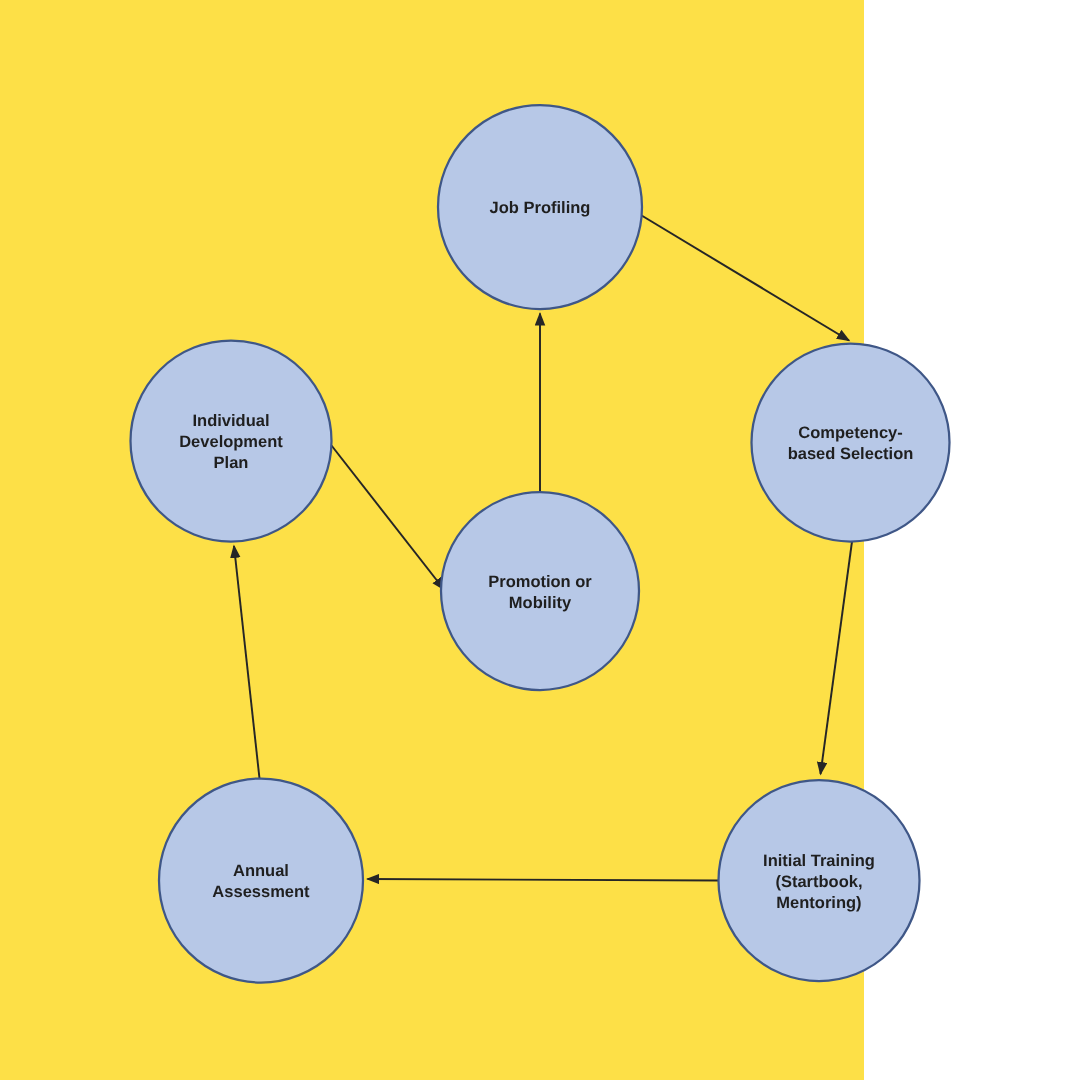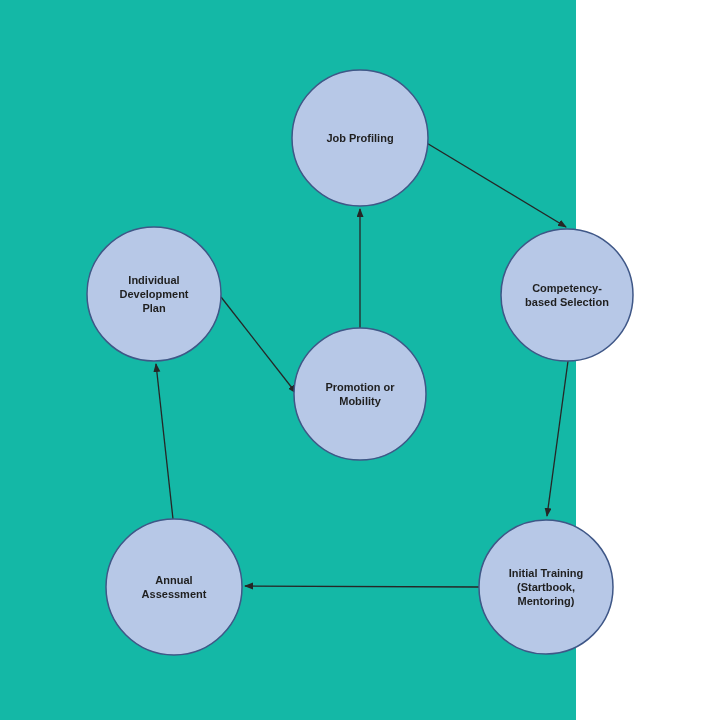--- a/index.html
+++ b/index.html
@@ -8,21 +8,21 @@
     background: #ffffff;
     width: 720px;
     height: 720px;
     overflow: hidden;
     font-family: "Liberation Sans", sans-serif;
   }
   .canvas {
     position: relative;
     width: 576px;
     height: 720px;
-    background: #14b8a6;
+    background: #fde047;
   }
   svg text {
     font-family: "Liberation Sans", sans-serif;
     font-weight: 700;
     font-size: 11px;
     text-anchor: middle;
   }
 </style>
 </head>
 <body>

